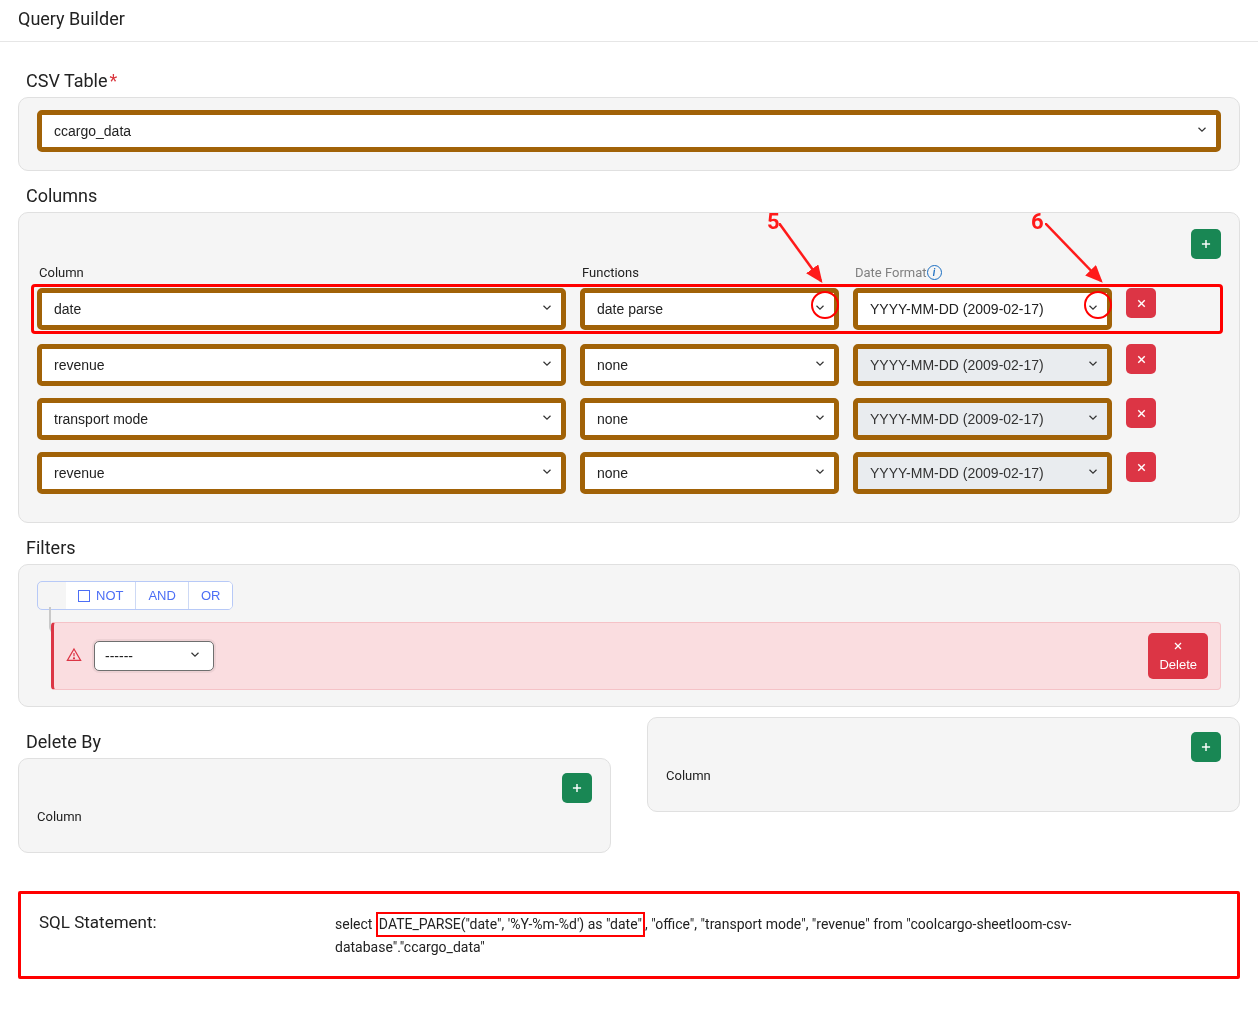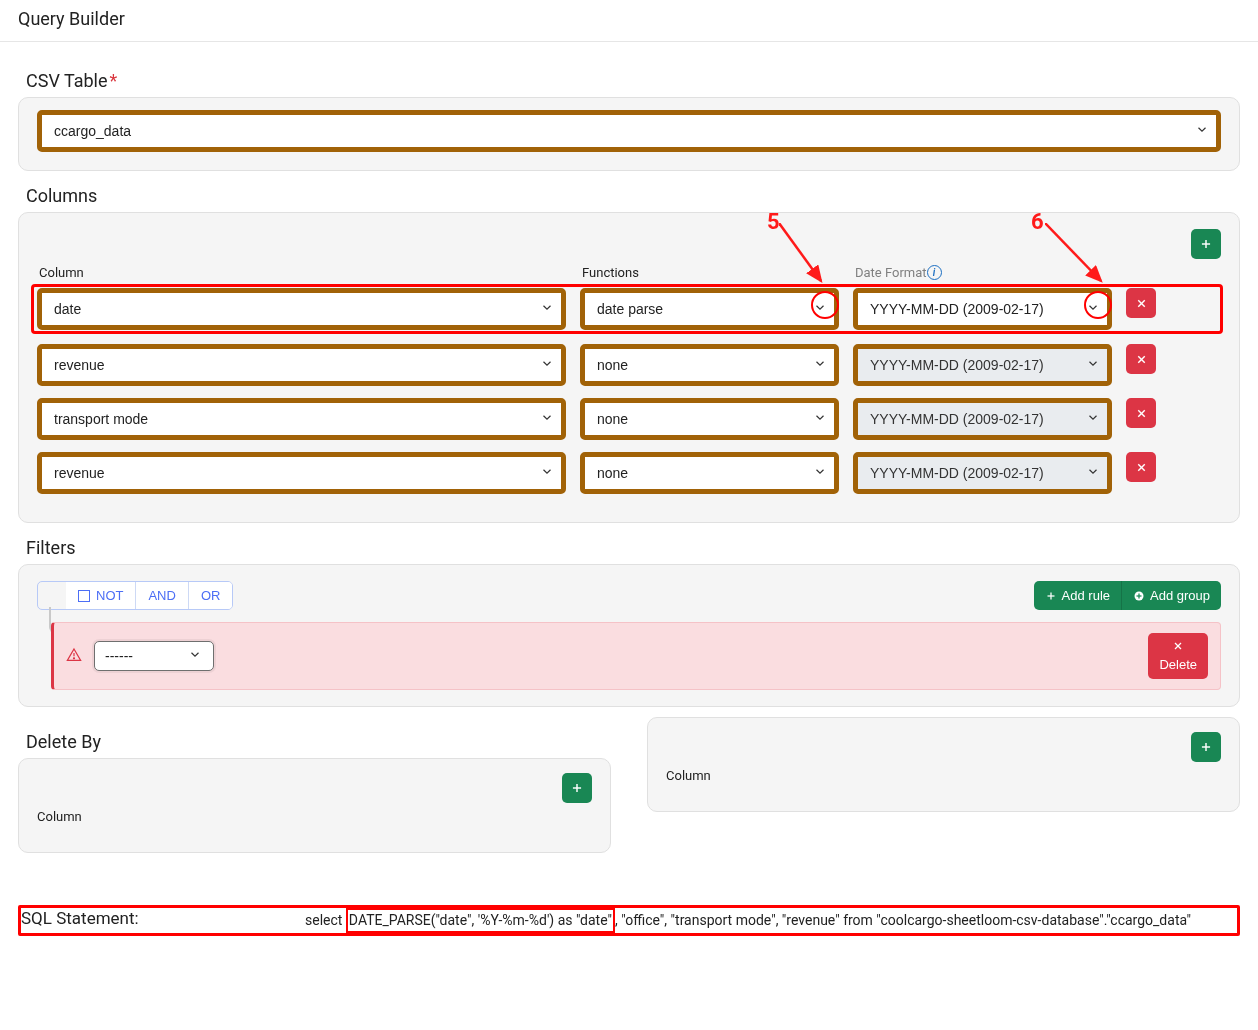--- a/index.html
+++ b/index.html
@@ -47,21 +47,21 @@
   .delete-btn { margin-left: auto; background: #dc3545; color: #fff; border: none; border-radius: 5px; padding: 7px 11px; font-size: 13px; display: flex; align-items: center; gap: 5px; cursor: pointer; flex-direction: column; }
   .delete-btn svg { width: 12px; height: 12px; stroke: #fff; }
   .rule-connector { position: absolute; left: 30px; top: 42px; width: 16px; height: 26px; border-left: 2px solid #c9c9c9; border-bottom: 2px solid #c9c9c9; border-bottom-left-radius: 6px; }
   .clearfix::after { content: ""; display: block; clear: both; }
   
   .two-col { display: grid; grid-template-columns: 1fr 1fr; gap: 36px; margin-top: 10px; }
   .mini-panel { background: #f5f5f5; border: 1px solid #e0e0e0; border-radius: 10px; padding: 14px 18px 28px; position: relative; min-height: 90px; }
   .mini-panel .add-btn { position: absolute; right: 18px; top: 14px; }
   .mini-col-label { font-size: 13px; margin-top: 36px; }
   
-  .sql-wrap { margin-top: 52px; border: 3px solid #ff0000; border-radius: 2px; padding: 0; display: grid; grid-template-columns: 280px 1fr; align-items: start; gap: 4px; }
+  .sql-wrap { margin-top: 38px; border: 3px solid #ff0000; border-radius: 2px; padding: 18px; display: grid; grid-template-columns: 280px 1fr; align-items: start; gap: 16px; }
   .sql-label { font-size: 17px; font-weight: 400; }
   .sql-text { font-size: 14px; line-height: 1.5; word-break: break-word; }
   .sql-text .hl { border: 2.5px solid #ff0000; padding: 0 1px; display: inline-block; }
   .filters-panel { position: relative; }
 </style>
 </head>
 <body>
 
 <div class="page-title">Query Builder</div>
 
@@ -239,37 +239,20 @@
 
   <div class="section-label">Filters</div>
   <div class="panel filters-panel clearfix">
     <div class="filter-ops">
       <button>
           <span class="cbox"></span>
           <span>NOT</span>
         </button>
       <button>AND</button>
       <button>OR</button>
-    </div>
-    <div class="filter-right-btns">
-      <button class="btn-green">
-        <svg viewBox="0 0 24 24" stroke-width="2.5">
-            <line x1="12" y1="5" x2="12" y2="19"></line>
-            <line x1="5" y1="12" x2="19" y2="12"></line>
-          </svg>
-        <span>Add rule</span>
-      </button>
-      <button class="btn-green">
-        <svg viewBox="0 0 24 24" stroke-width="0">
-            <circle cx="12" cy="12" r="9" fill="#fff"></circle>
-            <line x1="12" y1="7" x2="12" y2="17" stroke="#198754" stroke-width="2.5"></line>
-            <line x1="7" y1="12" x2="17" y2="12" stroke="#198754" stroke-width="2.5"></line>
-          </svg>
-        <span>Add group</span>
-      </button>
     </div>
     <div class="rule-connector"></div>
     <div class="rule-row" style="margin-left:14px;">
       <span class="warn-icon">
         <svg viewBox="0 0 24 24" stroke-width="1.8">
             <path d="M12 3 L22 20 H2 Z"></path>
             <line x1="12" y1="9" x2="12" y2="14"></line>
             <circle cx="12" cy="17" r="0.8" fill="#dc3545"></circle>
           </svg>
       </span>

